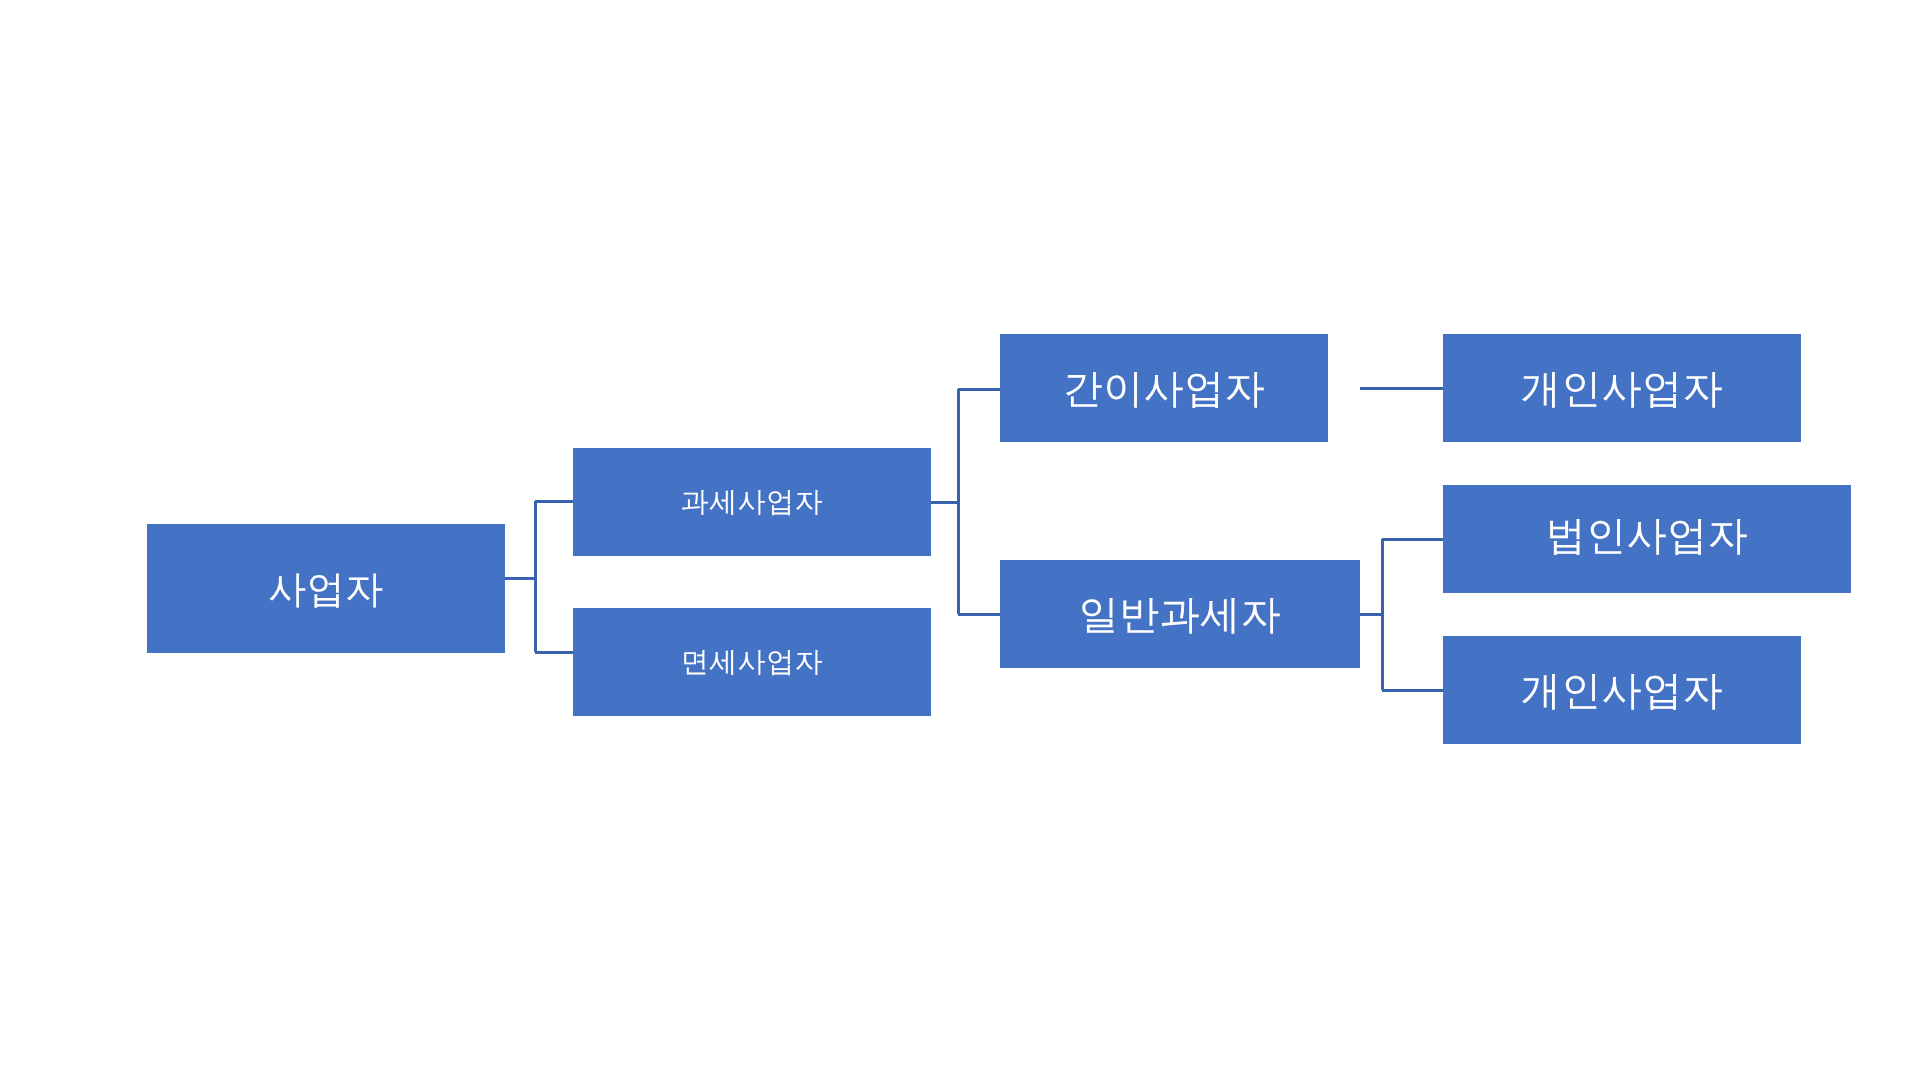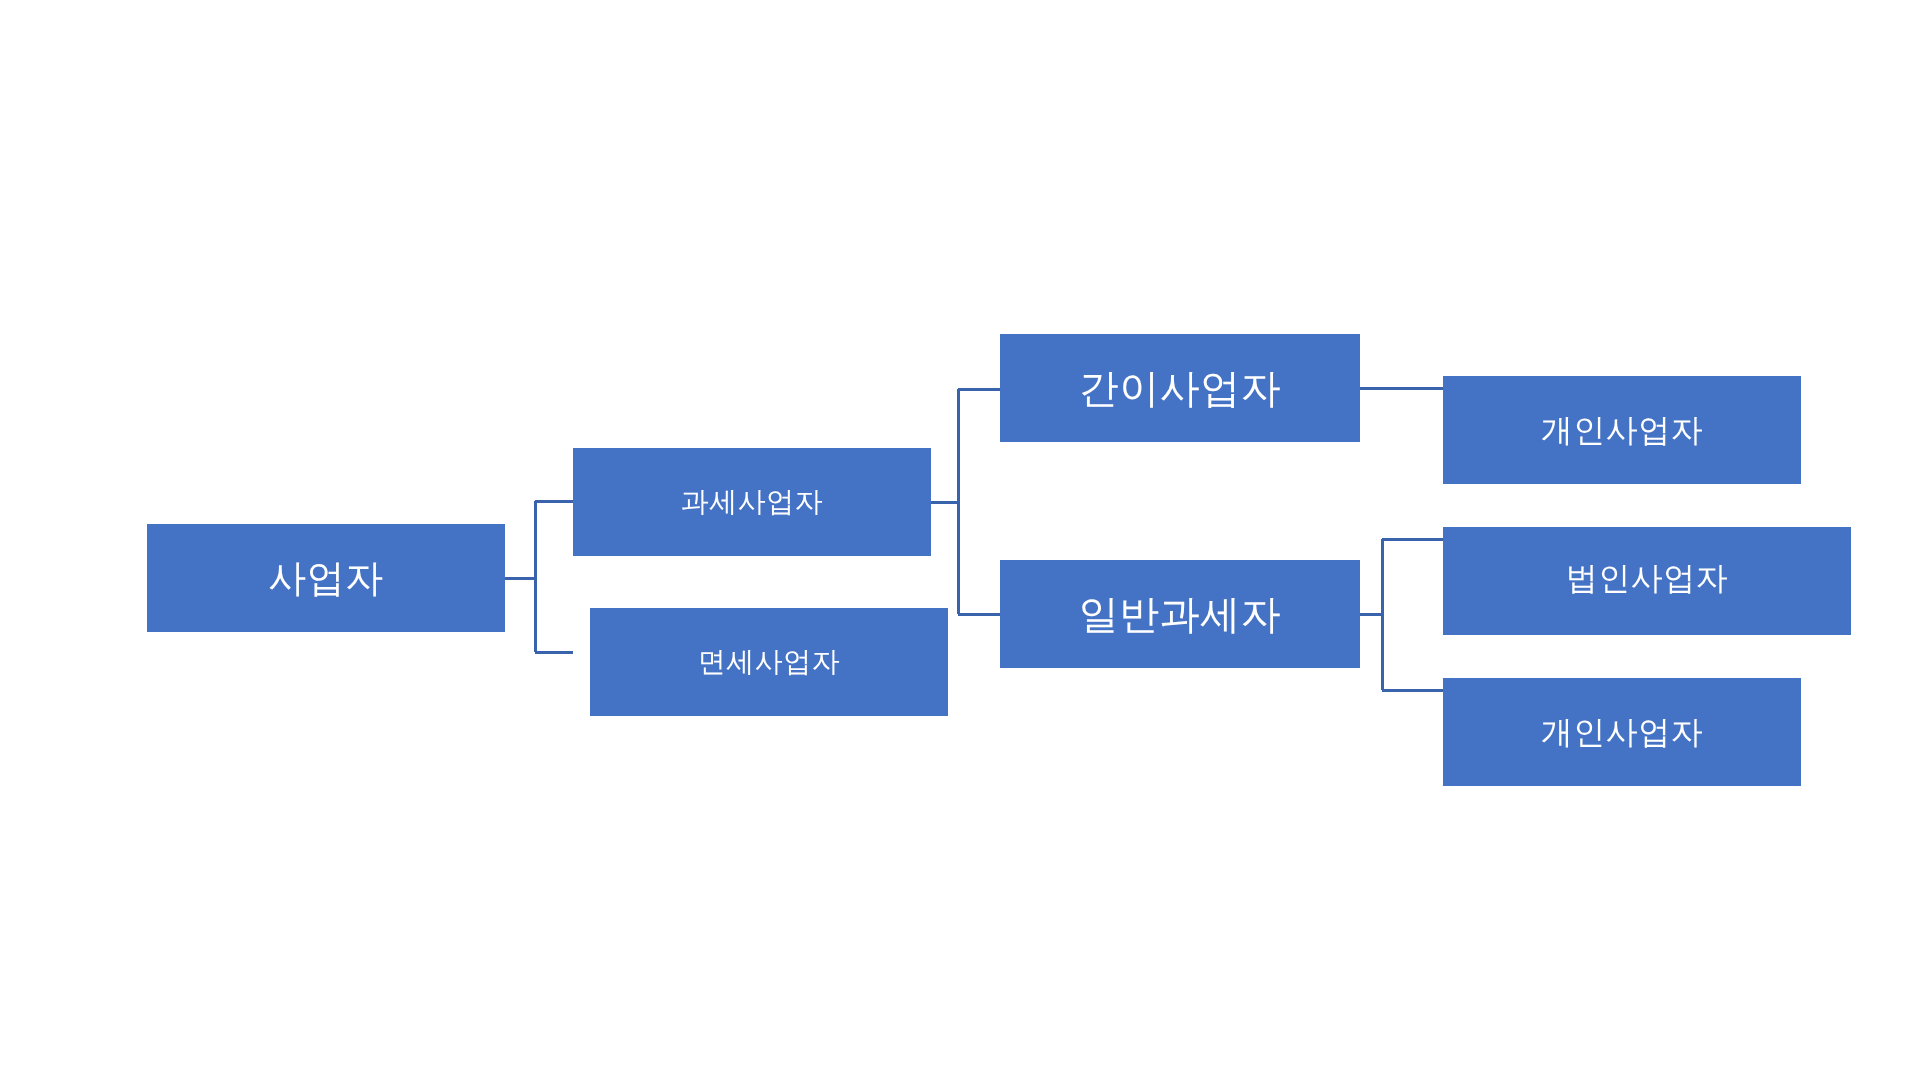--- a/index.html
+++ b/index.html
@@ -51,27 +51,27 @@
   .node-label {
     display: block;
     text-align: center;
   }
 
   
   .lvl-0 { font-size: 38px; }
   
   .lvl-1 { font-size: 28px; }
   .lvl-2 { font-size: 40px; }
-  .lvl-3 { font-size: 32px; margin-top: 42px; }
+  .lvl-3 { font-size: 40px; }
 
   
-  #node-root        { left: 147px; top: 524px; width: 358px; height: 108px; }
+  #node-root        { left: 147px; top: 524px; width: 358px; height: 129px; }
   #node-taxable     { left: 573px; top: 448px; width: 358px; height: 108px; }
-  #node-exempt      { left: 590px; top: 608px; width: 358px; height: 108px; }
-  #node-simplified  { left: 1000px; top: 334px; width: 360px; height: 108px; }
+  #node-exempt      { left: 573px; top: 608px; width: 358px; height: 108px; }
+  #node-simplified  { left: 1000px; top: 334px; width: 328px; height: 108px; }
   #node-general     { left: 1000px; top: 560px; width: 360px; height: 108px; }
   #node-sole-1      { left: 1443px; top: 334px; width: 358px; height: 108px; }
   #node-corporate   { left: 1443px; top: 485px; width: 408px; height: 108px; font-family: Liberation Mono, monospace; }
   #node-sole-2      { left: 1443px; top: 636px; width: 358px; height: 108px; }
 
   
   #caption {
     position: absolute;
     left: 0;
     top: 952px;

